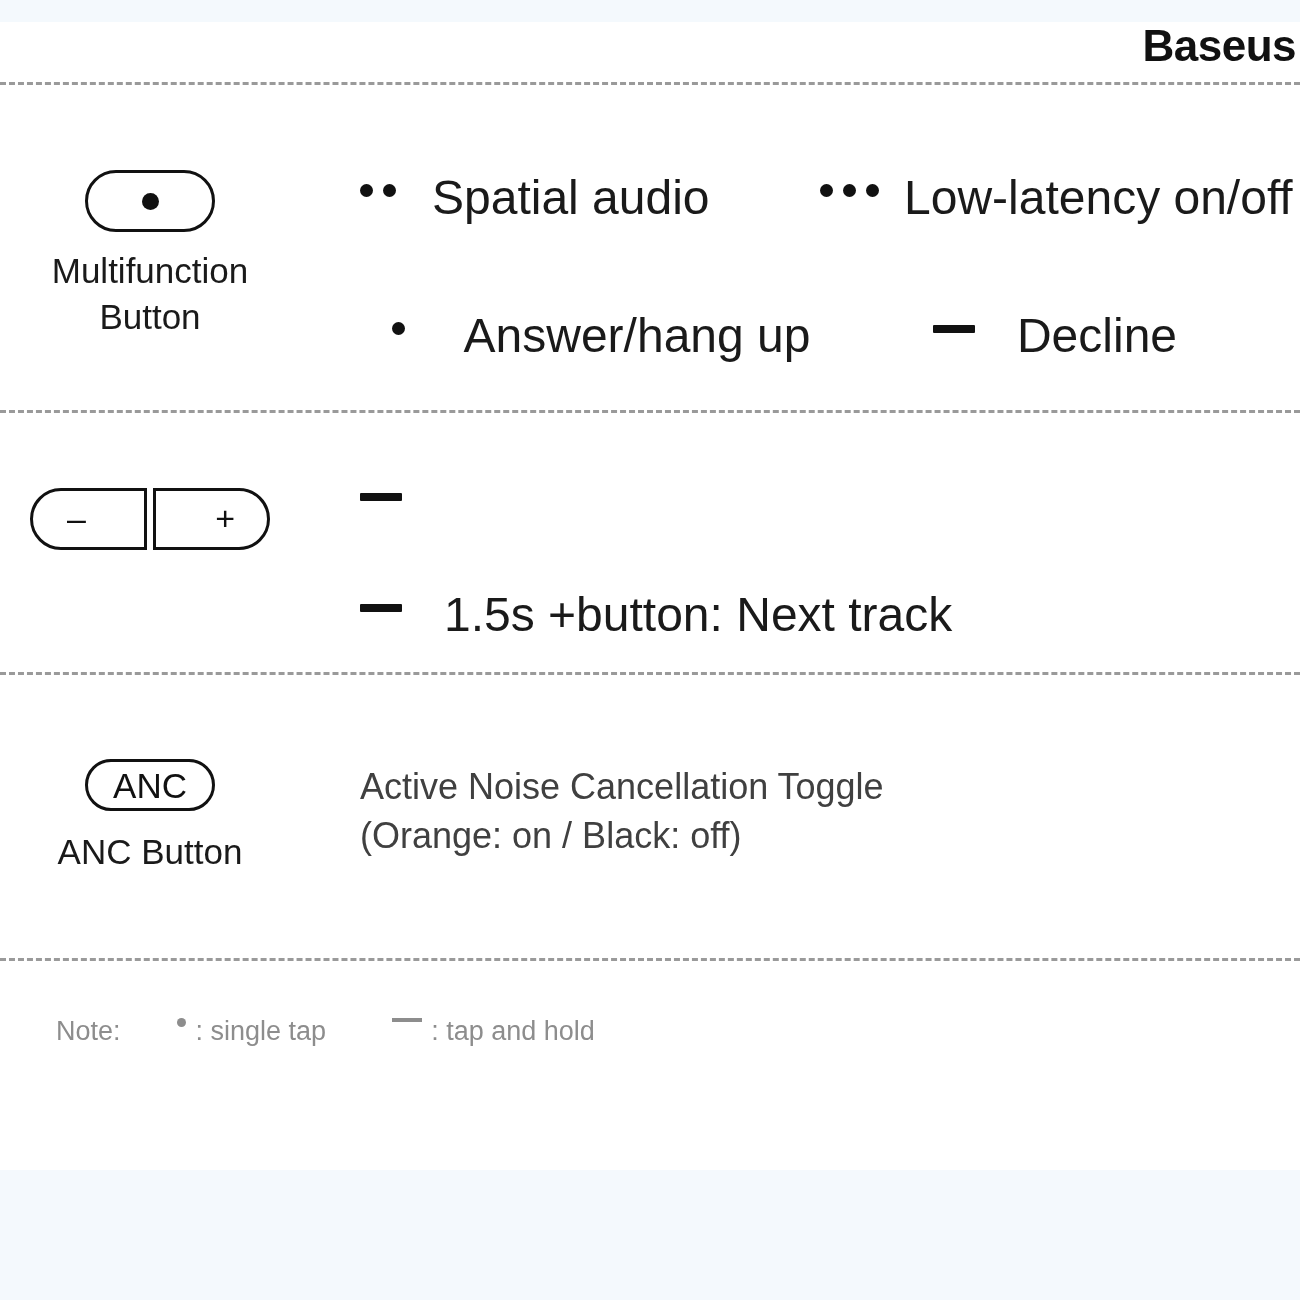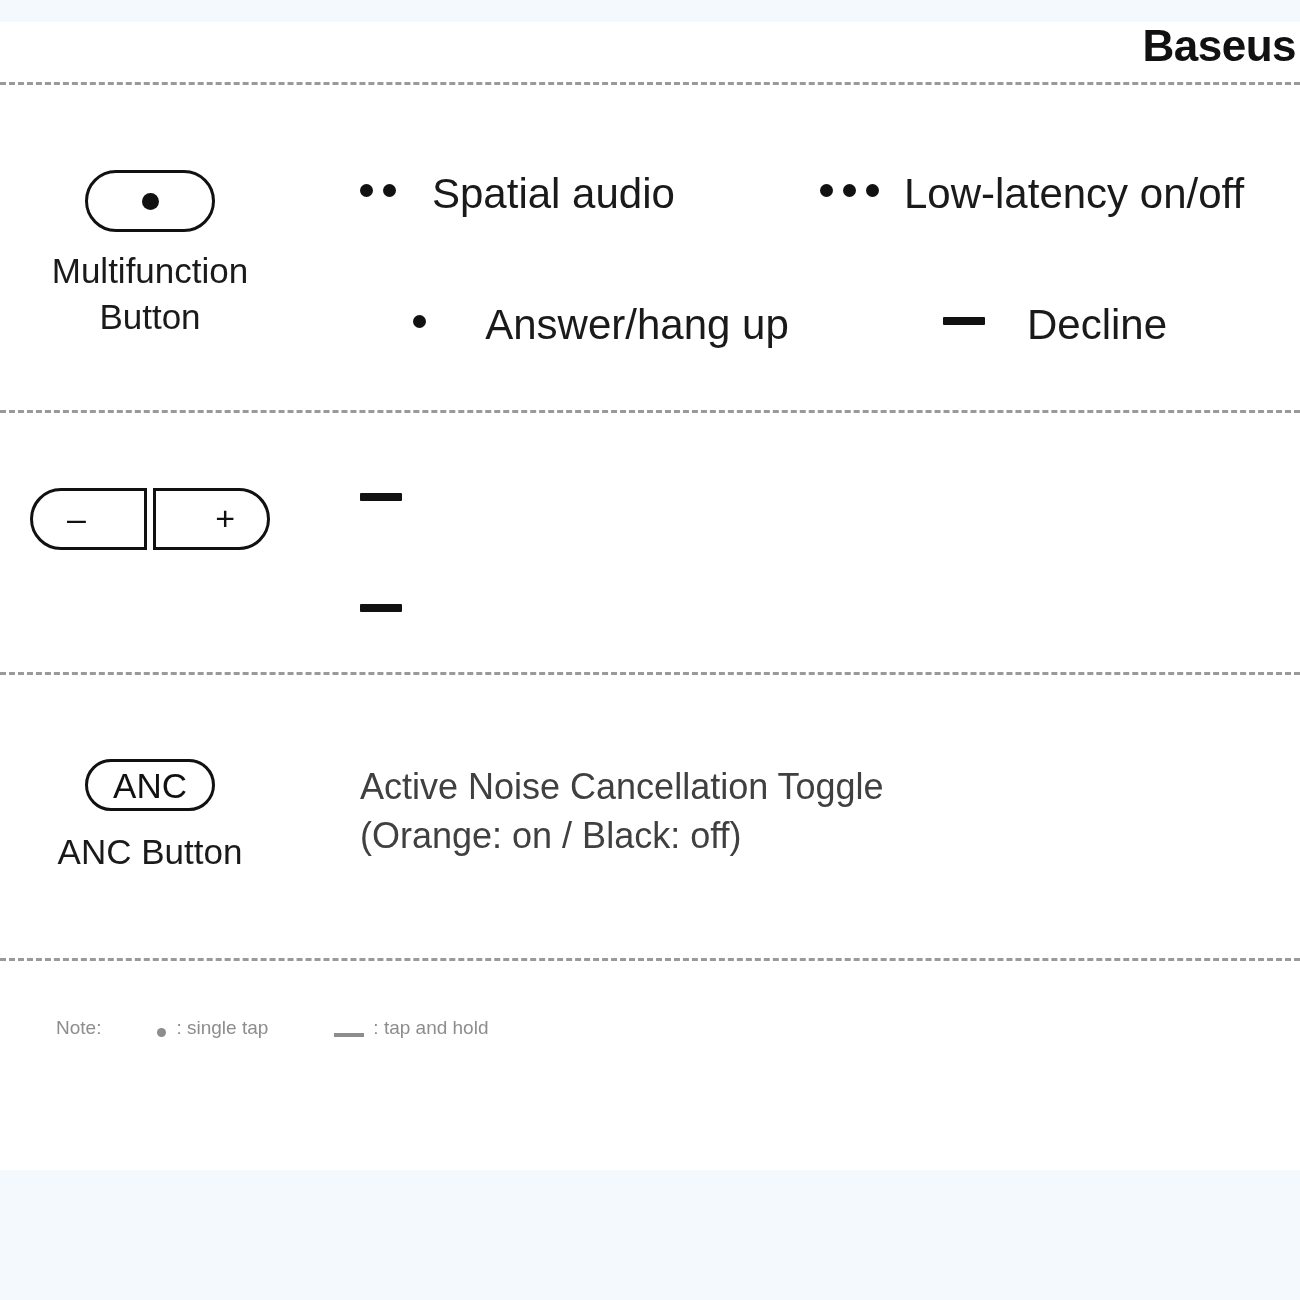--- a/index.html
+++ b/index.html
@@ -163,21 +163,21 @@
     position: absolute;
     top: 0;
   }
   .desc-col.c1 { left: 360px; width: 470px; }
   .desc-col.c2 { left: 820px; width: 470px; }
   .desc-col.wide { left: 360px; width: 700px; }
 
   .desc-item {
     display: flex;
     align-items: flex-start;
-    font-size: 42px;
+    font-size: 48px;
     line-height: 1.26;
     color: #1a1a1a;
     white-space: nowrap;
   }
 
   .gesture {
     flex: 0 0 auto;
     display: inline-flex;
     align-items: center;
     height: 45px;
@@ -221,28 +221,28 @@
   }
 
   
   .note {
     position: absolute;
     left: 56px;
     top: 1018px;
     display: flex;
     align-items: center;
     color: #8d8d8d;
-    font-size: 19px;
+    font-size: 27px;
     line-height: 1;
     white-space: nowrap;
   }
   .note .note-label { margin-right: 56px; }
   .note .note-item {
     display: inline-flex;
-    align-items: flex-end;
+    align-items: flex-start;
   }
   .note .note-item + .note-item { margin-left: 66px; }
   .note .n-dot {
     width: 9px;
     height: 9px;
     border-radius: 50%;
     background: #8d8d8d;
     display: inline-block;
     margin-right: 10px;
   }
@@ -328,20 +328,21 @@
     <div class="desc-col wide">
       <div class="desc-item vol-line1">
         <span class="gesture gslot-dash">
           <span class="dash"></span>
         </span>
       </div>
       <div class="desc-item vol-line2">
         <span class="gesture gslot-dash">
           <span class="dash"></span>
         </span>
+        <span class="desc-text">1.5s +button: Next track</span>
       </div>
     </div>
   </div>
 
   <div class="row row-anc">
 
     <div class="btn-col">
       <div class="pill-anc">
         <span class="anc-text">ANC</span>
       </div>

